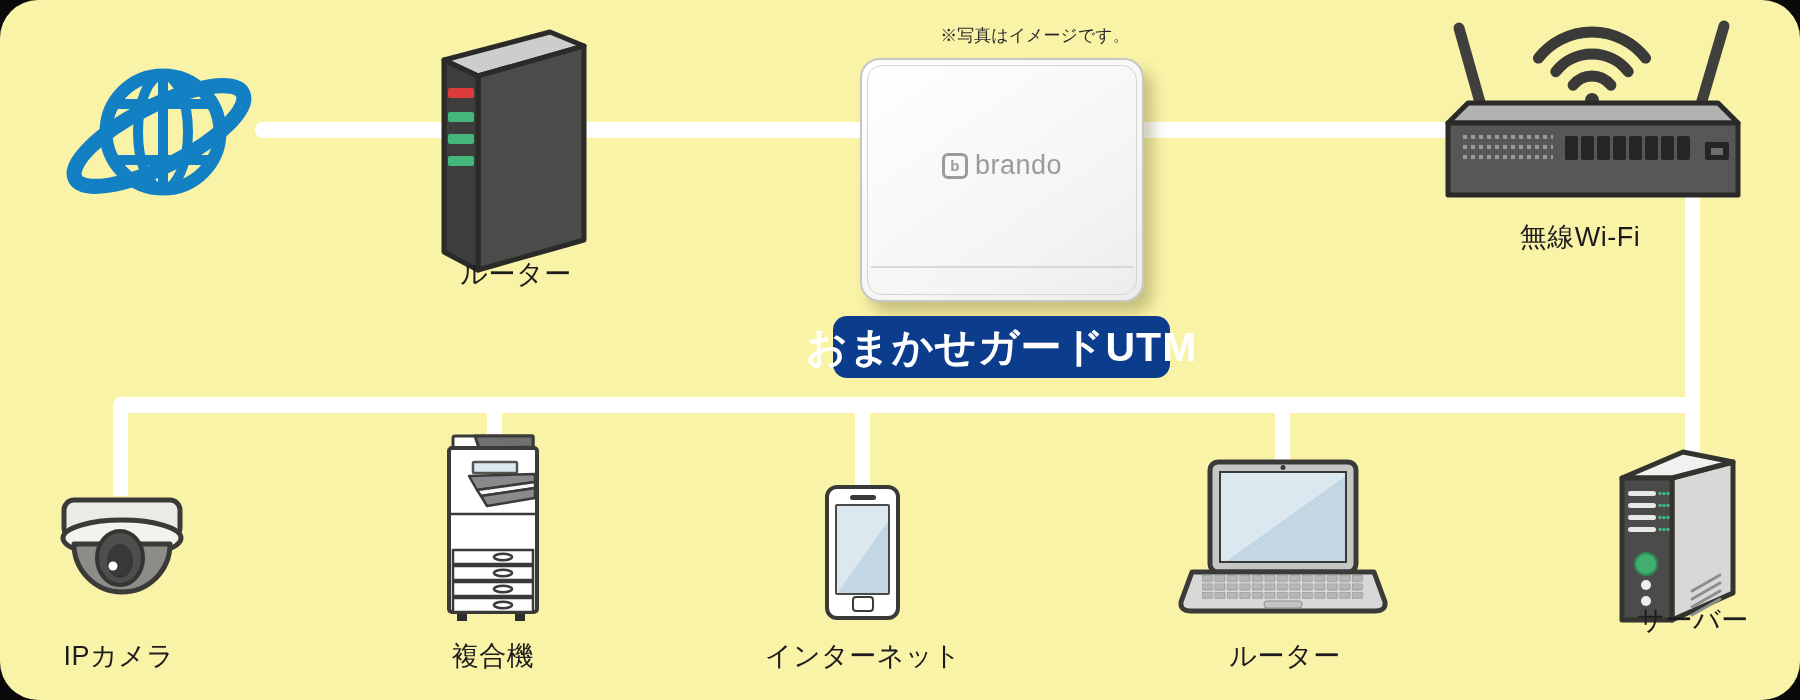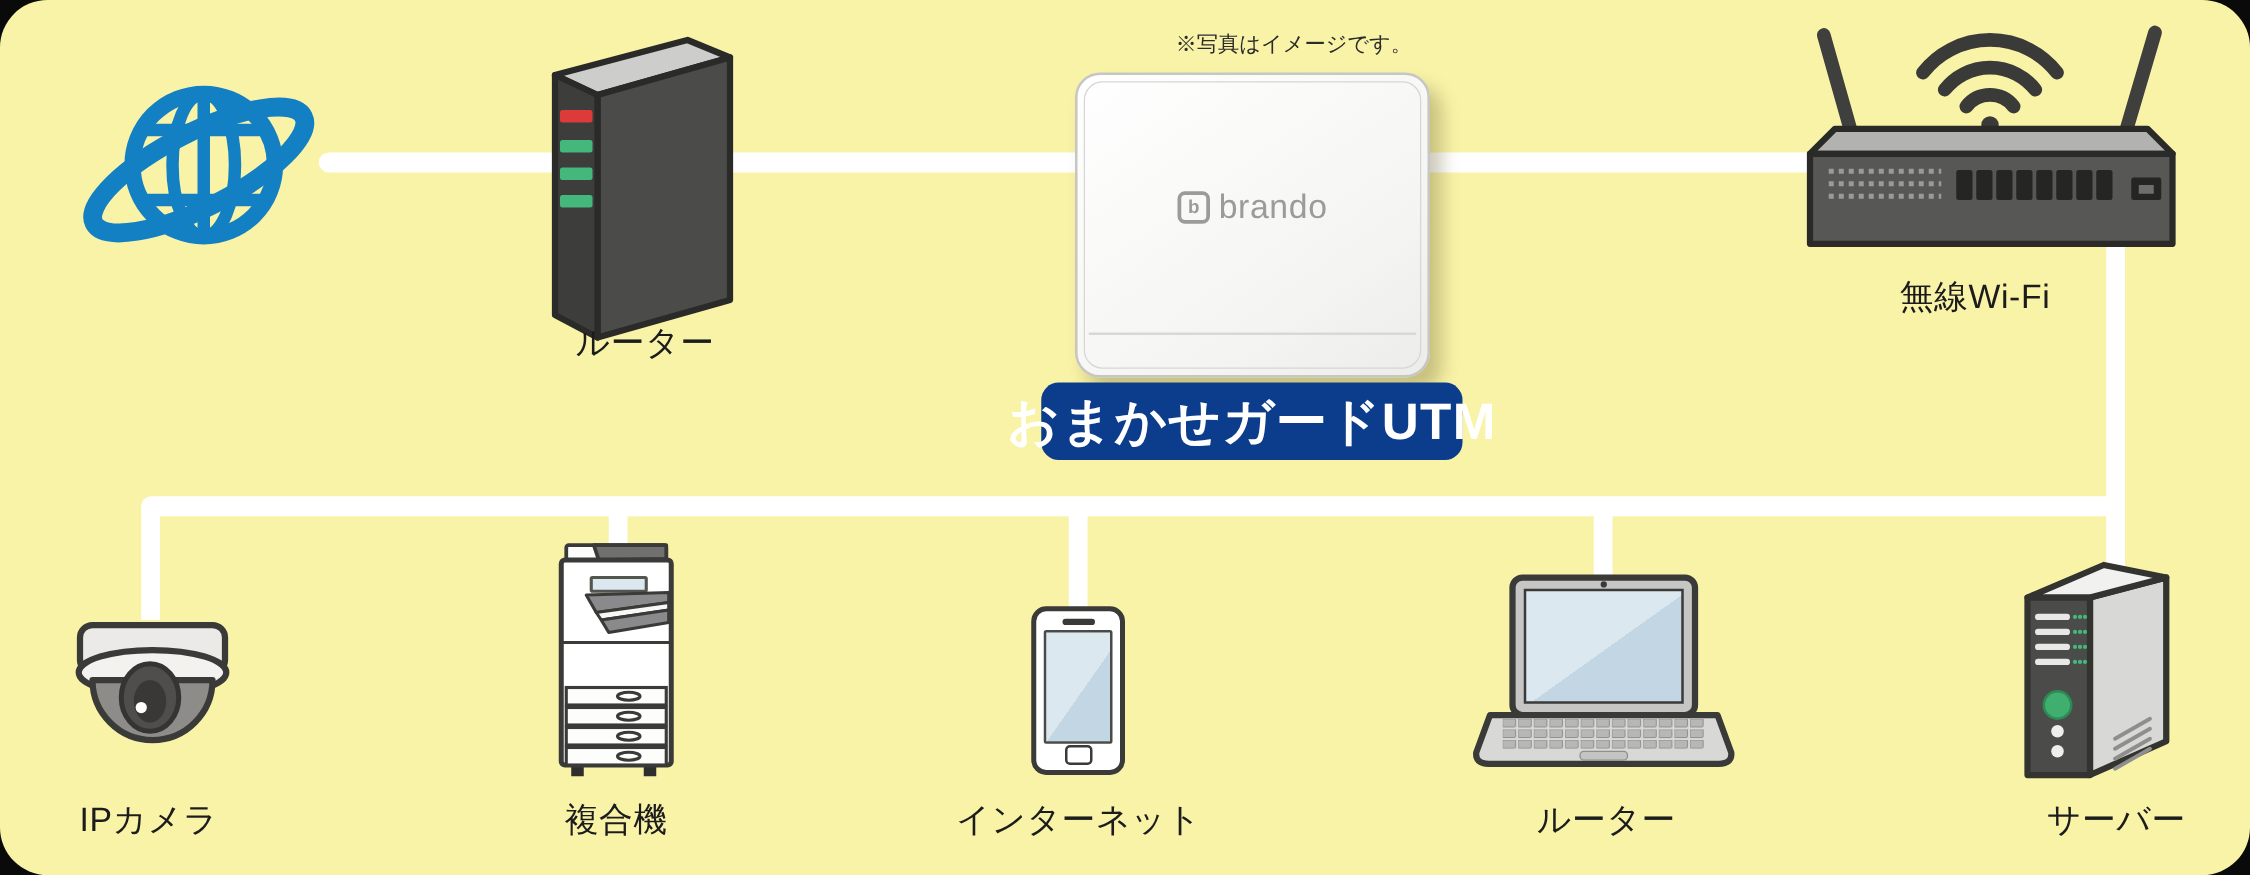--- a/index.html
+++ b/index.html
@@ -6,21 +6,21 @@
   #stage{position:relative;width:1800px;height:700px;background:var(--bg-canvas,#F9F3A8);
          border-radius:38px;overflow:hidden;font-family:"Liberation Sans",sans-serif;}
   .line{position:absolute;background:var(--line-color,#fff);z-index:1;}
   .cap-left{border-radius:8px;}
   .device{position:absolute;z-index:2;}
   .device svg{overflow:visible;display:block;}
   .node-label{position:absolute;z-index:3;transform:translateX(-50%);
               font-size:27px;font-weight:500;color:#1c1c1c;white-space:nowrap;letter-spacing:.5px;}
   .caption{position:absolute;z-index:3;transform:translateX(-50%);
            font-size:17px;font-weight:500;color:var(--caption-color,#2b2b2b);white-space:nowrap;}
-  .badge{position:absolute;left:833px;top:306px;width:337px;height:62px;z-index:4;
+  .badge{position:absolute;left:833px;top:316px;width:337px;height:62px;z-index:4;
          background:var(--badge-bg,#0C3D8C);border-radius:14px;display:flex;
          align-items:center;justify-content:center;}
   .badge span{color:var(--badge-text,#fff);font-size:41px;font-weight:700;letter-spacing:1px;white-space:nowrap;}
   
   .utm{position:absolute;left:860px;top:58px;width:280px;height:240px;z-index:2;
        background:linear-gradient(145deg,#ffffff 0%,#f4f4f2 70%,#ececea 100%);
        border:2px solid #c6c6c4;border-radius:20px;
        box-shadow:9px 11px 14px rgba(95,90,40,.32);}
   .utm-inner{position:absolute;inset:5px;border:1px solid #d6d6d4;border-radius:15px;}
   .utm-seam{position:absolute;left:9px;right:9px;top:206px;height:0;border-top:2px solid #d8d8d6;}
@@ -239,15 +239,15 @@
       <circle cx="30" cy="141" r="5" fill="#eeeeec"></circle>
       <circle cx="30" cy="157" r="5" fill="#eeeeec"></circle>
       <g stroke="#8e8e8c" stroke-width="3" stroke-linecap="round">
         <line x1="76" y1="147" x2="104" y2="131"></line>
         <line x1="76" y1="155" x2="104" y2="139"></line>
         <line x1="76" y1="163" x2="104" y2="147"></line>
         <line x1="76" y1="171" x2="104" y2="155"></line>
       </g>
     </svg>
   </div>
-  <div class="node-label" style="left:1693px;top:638px;">サーバー</div>
+  <div class="node-label" style="left:1693px;top:602px;">サーバー</div>
 
 </div>
 
 </body></html>

